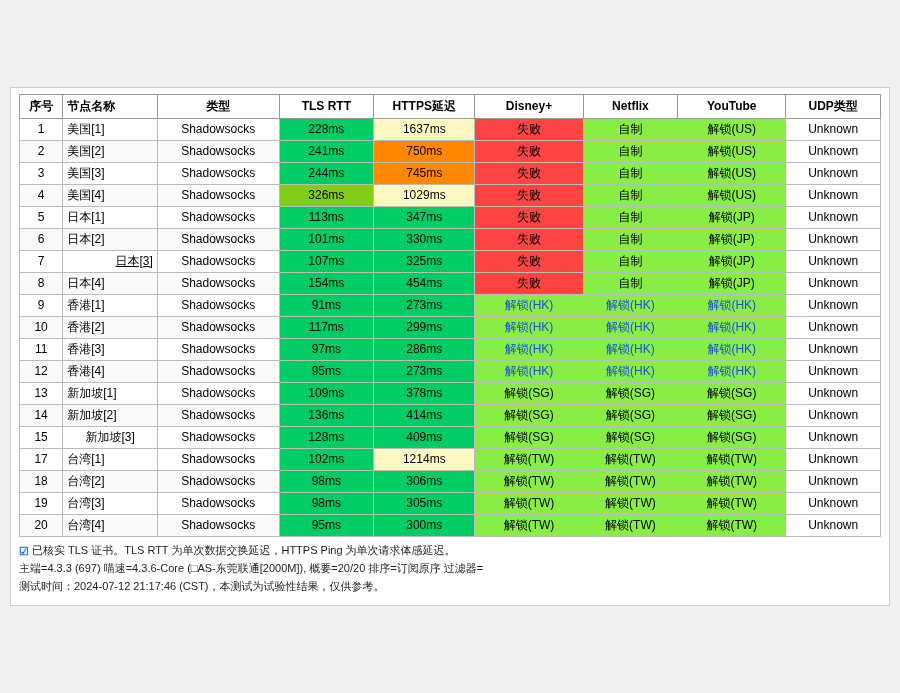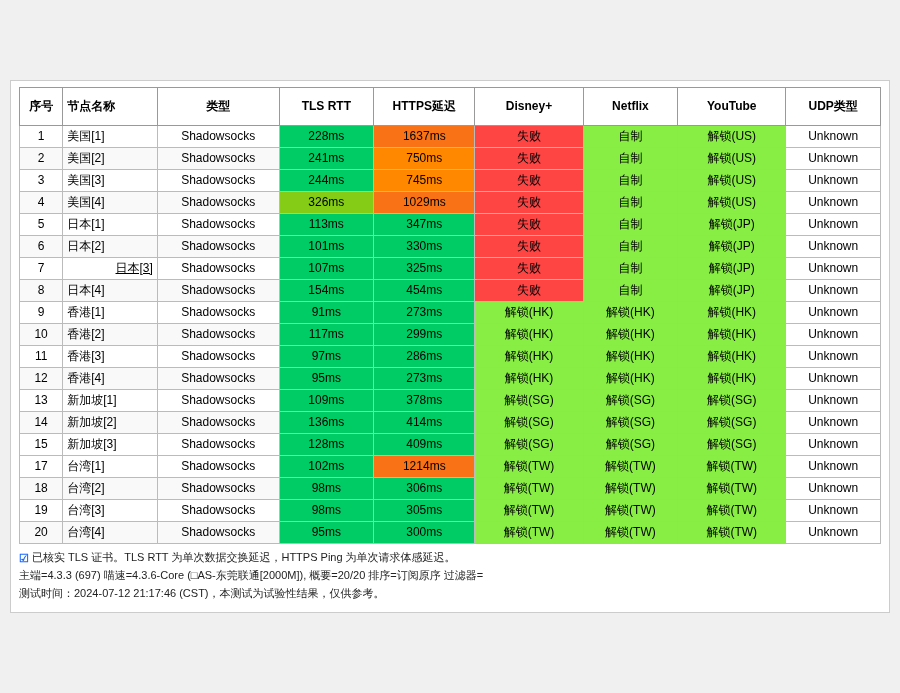--- a/index.html
+++ b/index.html
@@ -27,21 +27,21 @@
       color: #000;
     }
     table {
       width: 100%;
       border-collapse: collapse;
       font-size: 12px;
     }
     th {
       background: #fff;
       border: 1px solid #999;
-      padding: 10px 4px;
+      padding: 3px 4px;
       text-align: center;
       font-weight: bold;
       color: #000;
     }
     td {
       border: 1px solid #bbb;
       padding: 2px 4px;
       text-align: center;
       color: #000;
     }
@@ -51,26 +51,26 @@
     .col-tls { width: 70px; }
     .col-https { width: 75px; }
     .col-disney { width: 80px; }
     .col-netflix { width: 70px; }
     .col-youtube { width: 80px; }
     .col-udp { width: 70px; }
 
     .tls-green { background: #00cc66; color: #000; }
     .tls-yellow { background: #84cc16; color: #000; }
 
-    .https-red { background: #f97316; color: #000; }
+    .https-red { background: #fef9c3; color: #000; }
     .https-orange { background: #ff8800; color: #000; }
     .https-green { background: #00cc66; color: #000; }
 
     .fail { background: #ff4444; color: #000; }
-    .unlock-hk { background: #88ee44; color: #000000; }
+    .unlock-hk { background: #88ee44; color: #1d4ed8; }
     .unlock-sg { background: #88ee44; color: #000; }
     .unlock-tw { background: #88ee44; color: #000; }
     .unlock-us { background: #88ee44; color: #000; }
     .unlock-jp { background: #88ee44; color: #000; }
     .zizhi { background: #88ee44; color: #000; }
     .unknown-cell { background: #fff; color: #000; }
 
     .footer {
       margin-top: 5px;
       font-size: 11px;
@@ -256,21 +256,21 @@
           <td>Shadowsocks</td>
           <td class="tls-green">136ms</td>
           <td class="https-green">414ms</td>
           <td class="unlock-sg">解锁(SG)</td>
           <td class="unlock-sg">解锁(SG)</td>
           <td class="unlock-sg">解锁(SG)</td>
           <td class="unknown-cell">Unknown</td>
         </tr>
         <tr>
           <td>15</td>
-          <td class="col-node" style="text-align: left;">新加坡[3]</td>
+          <td class="col-node" style="text-align: center;">新加坡[3]</td>
           <td>Shadowsocks</td>
           <td class="tls-green">128ms</td>
           <td class="https-green">409ms</td>
           <td class="unlock-sg">解锁(SG)</td>
           <td class="unlock-sg">解锁(SG)</td>
           <td class="unlock-sg">解锁(SG)</td>
           <td class="unknown-cell">Unknown</td>
         </tr>
         <tr>
           <td>17</td>

